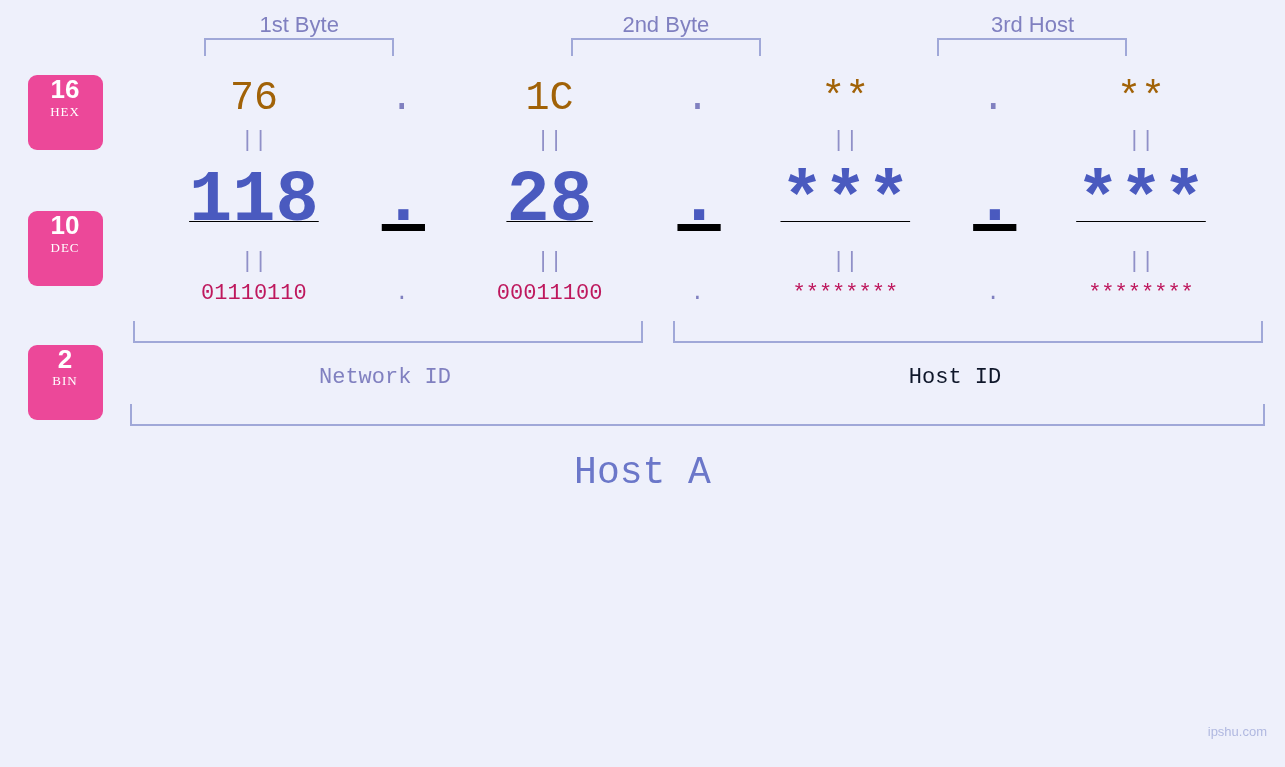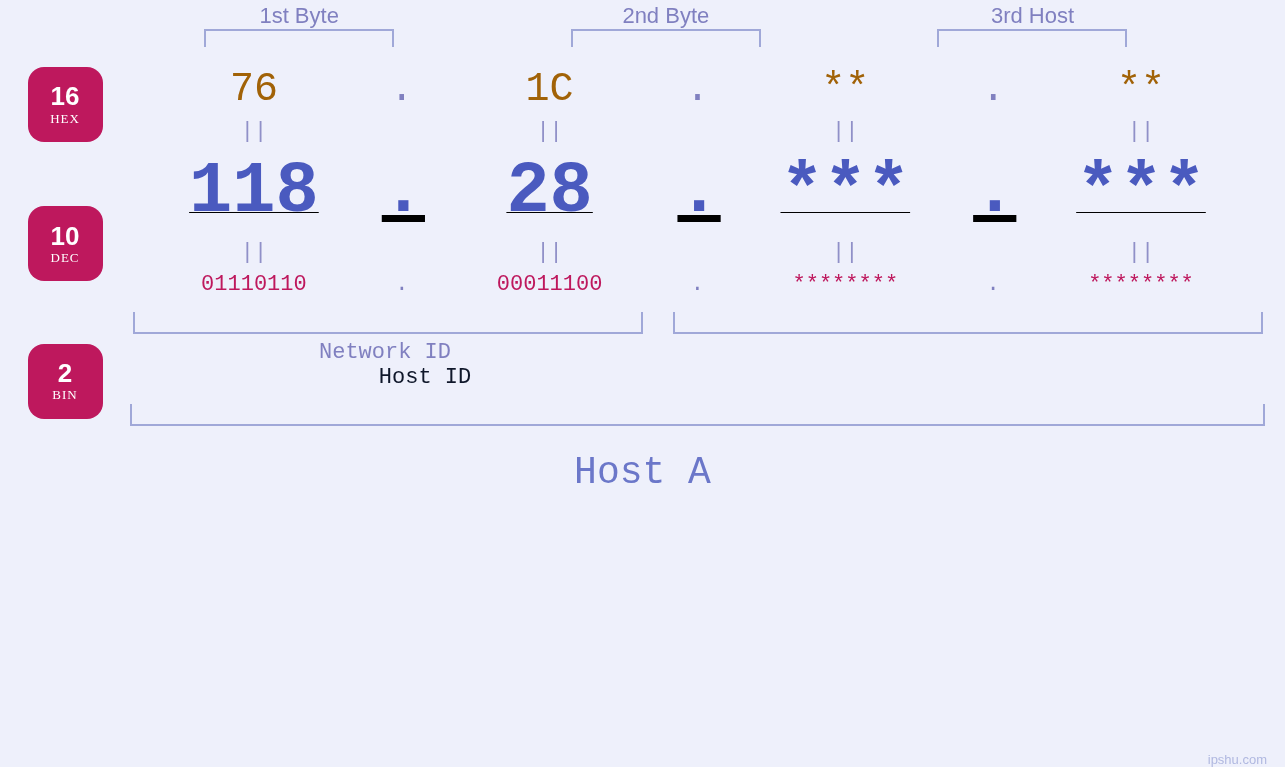--- a/index.html
+++ b/index.html
@@ -14,21 +14,21 @@
     }
 
     .main-container {
       width: 1285px;
       height: 767px;
       position: relative;
       display: flex;
       flex-direction: column;
       align-items: center;
       justify-content: flex-start;
-      padding-top: 3px;
+      padding-top: 12px;
     }
 
     
     .byte-labels {
       display: flex;
       width: 1100px;
       margin-left: 130px;
       margin-bottom: 10px;
       justify-content: space-around;
     }
@@ -46,29 +46,29 @@
       display: flex;
       flex-direction: column;
       justify-content: space-around;
       padding: 10px 15px;
       gap: 0px;
       width: 130px;
       align-items: center;
     }
 
     .base-badge {
-      background-color: #be185d;
+      background-color: #ec4899;
       color: white;
-      border-radius: 16px;
+      border-radius: 9px;
       width: 75px;
       height: 75px;
       display: flex;
       flex-direction: column;
       align-items: center;
-      justify-content: center;
+      justify-content: flex-start;
     }
 
     .base-num {
       font-size: 26px;
       font-weight: bold;
       font-family: Arial, sans-serif;
       line-height: 1.1;
     }
 
     .base-name {
@@ -139,21 +139,21 @@
     .class-label {
       color: #6b77c9;
       font-size: 38px;
       margin-top: 15px;
       font-family: 'Courier New', Courier, monospace;
     }
 
     
     .watermark {
       position: absolute;
-      bottom: 0;
+      bottom: 28px;
       right: 18px;
       color: #b0b8e0;
       font-size: 13px;
       font-family: Arial, sans-serif;
     }
 
     
     .dot-sep {
       font-size: 40px;
       color: #8080c0;
@@ -316,21 +316,21 @@
       </div>
 
       <div style="display:flex; flex-direction:row; align-items:flex-start; justify-content:space-around; margin-top:5px;">
 
         <div style="width:510px; height:22px; border-bottom: 2px solid #a0a8d8; border-left: 2px solid #a0a8d8; border-right: 2px solid #a0a8d8;"></div>
         <div style="width:20px;"></div>
 
         <div style="width:590px; height:22px; border-bottom: 2px solid #a0a8d8; border-left: 2px solid #a0a8d8; border-right: 2px solid #a0a8d8;"></div>
       </div>
 
-      <div style="display:flex; flex-direction:column; align-items:flex-start; justify-content:flex-end; margin-top:6px;">
+      <div style="display:flex; flex-direction:row; align-items:flex-start; justify-content:flex-start; margin-top:22px;">
         <div style="width:510px; text-align:center; color:#8080c0; font-size:22px;">Network ID</div>
         <div style="width:20px;"></div>
         <div style="width:590px; text-align:center; color:#0f172a; font-size:22px;">Host ID</div>
       </div>
 
       <div style="width:100%; height:22px; border-bottom: 2px solid #a0a8d8; border-left: 2px solid #a0a8d8; border-right: 2px solid #a0a8d8; margin-top:14px;"></div>
 
     </div>
   </div>
 

